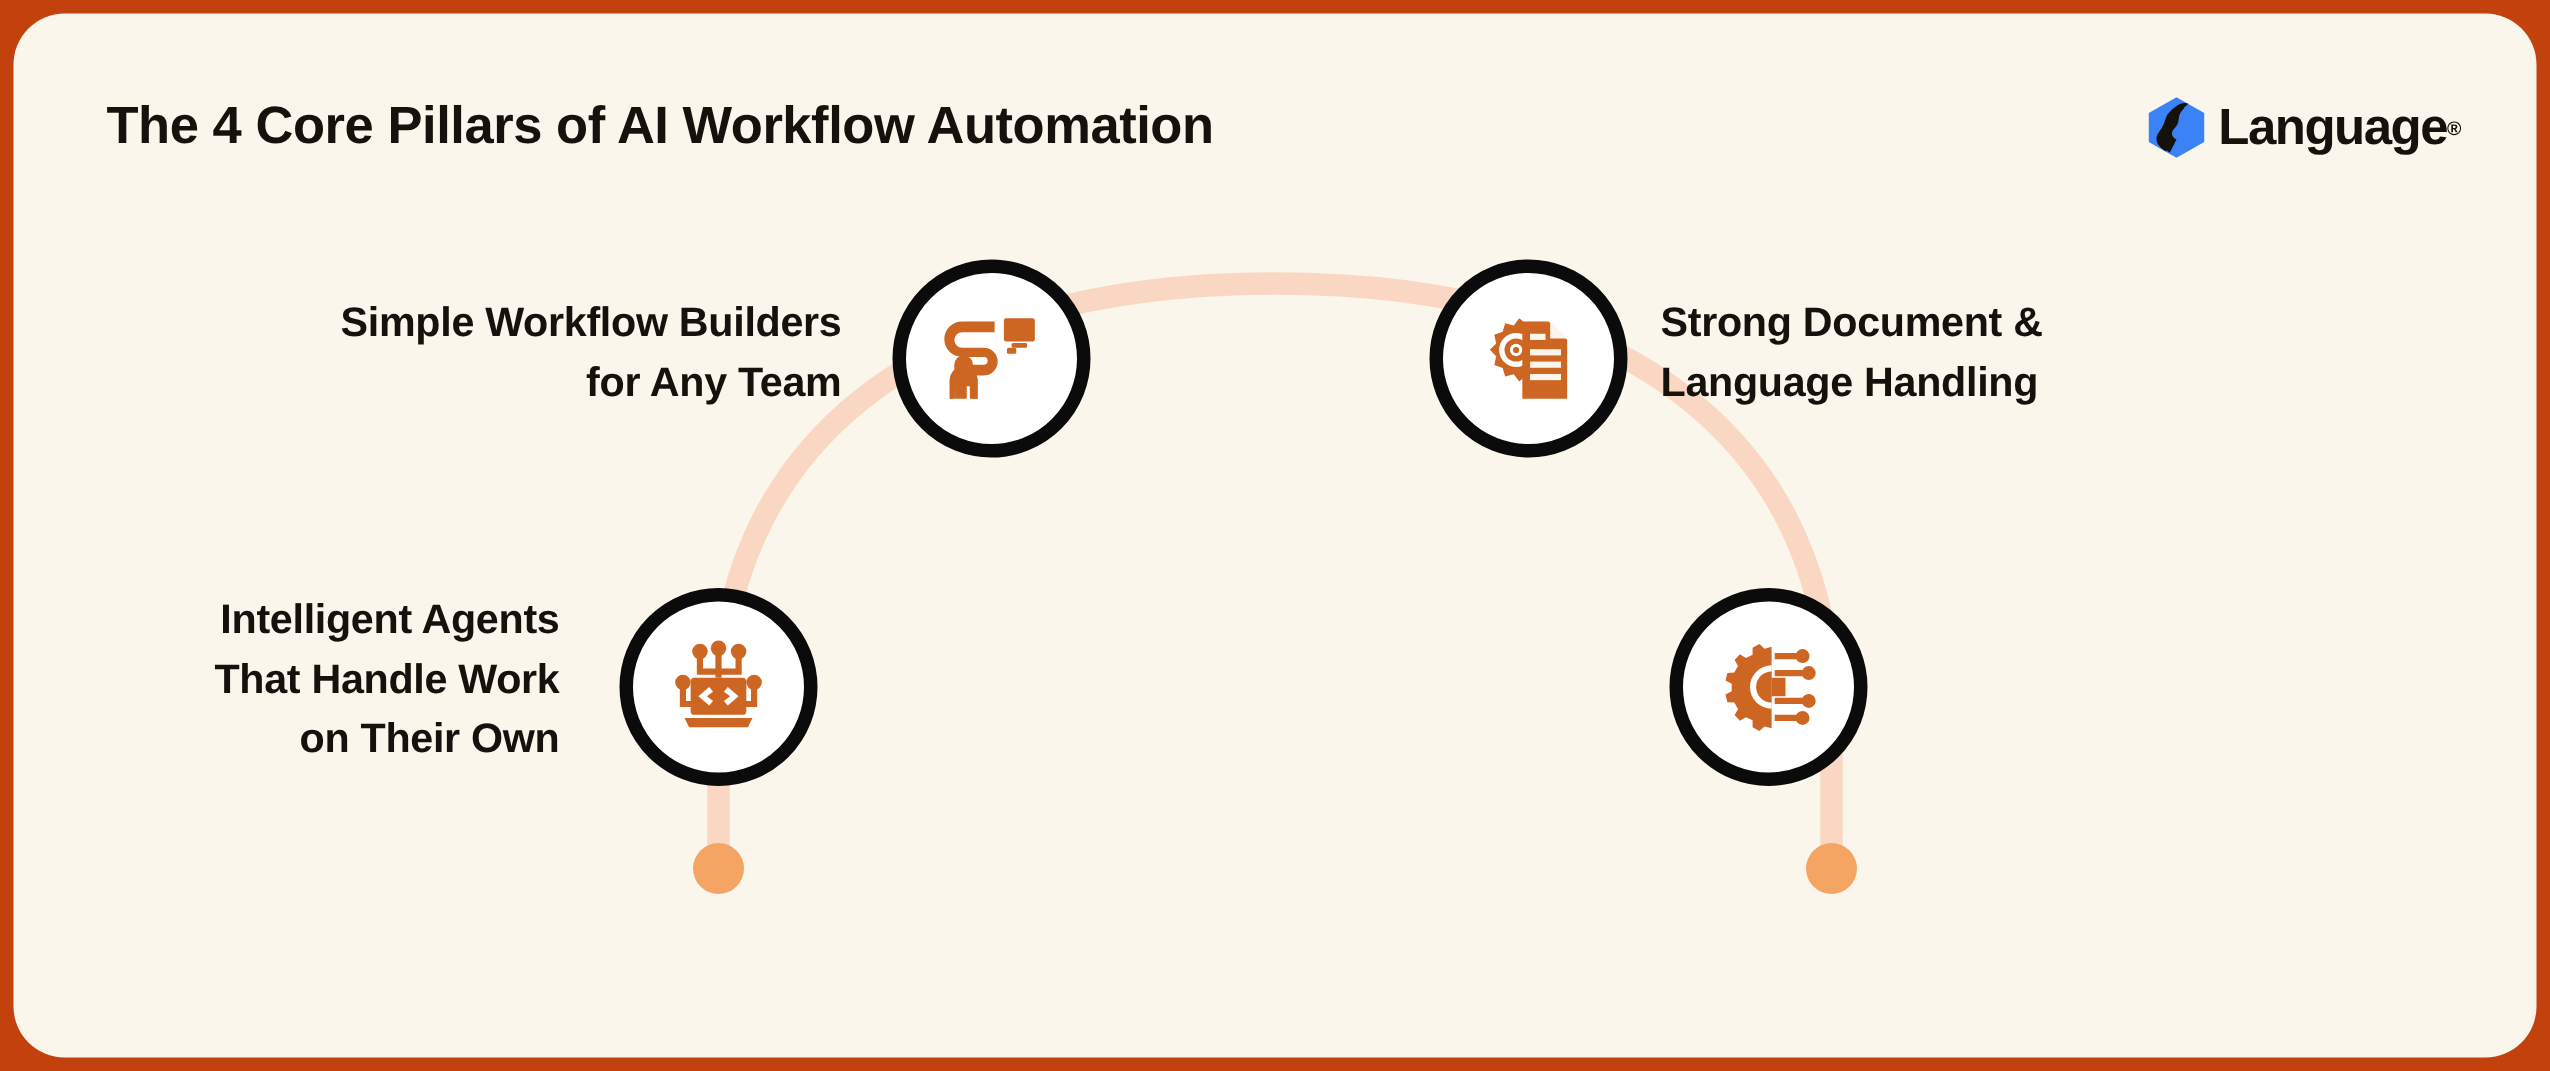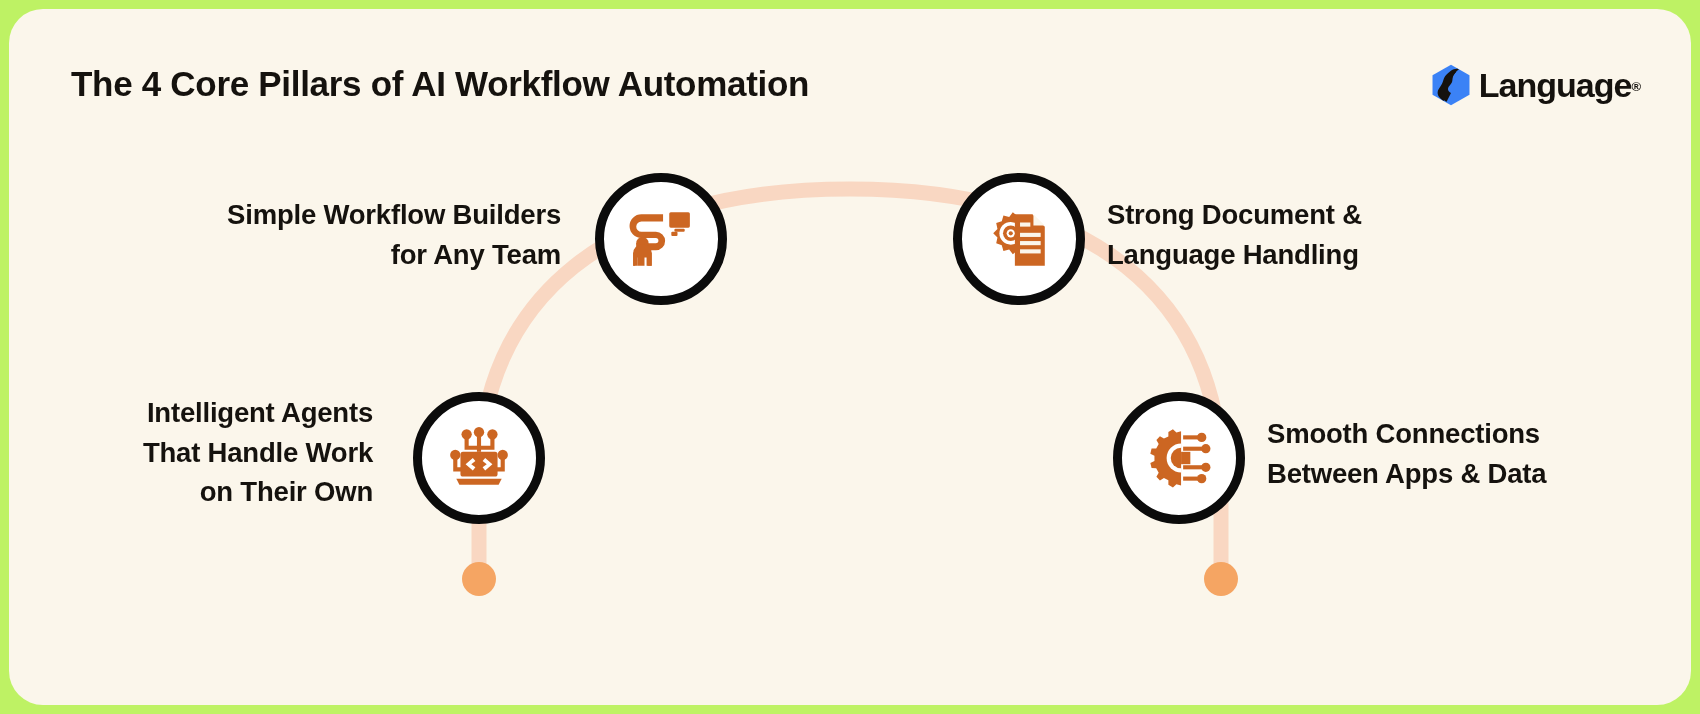--- a/index.html
+++ b/index.html
@@ -11,21 +11,21 @@
     width: 1700px;
     height: 714px;
     overflow: hidden;
     font-family: "Liberation Sans", sans-serif;
   }
 
   #canvas {
     position: relative;
     width: 1700px;
     height: 714px;
-    background: #bef264;
+    background: #c2410c;
     box-sizing: border-box;
   }
 
   #card {
     position: absolute;
     left: 9px;
     top: 9px;
     width: 1682px;
     height: 696px;
     background: #FBF6EB;
@@ -222,17 +222,15 @@
     <div class="label right-aligned" id="label-1">Simple Workflow Builders
 for Any Team</div>
 
     <div class="label left-aligned" id="label-2">Strong Document &amp;
 Language Handling</div>
 
     <div class="label right-aligned" id="label-3">Intelligent Agents
 That Handle Work
 on Their Own</div>
 
-    <div class="label left-aligned" id="label-4">Smooth Connections
-Between Apps &amp; Data</div>
 
   </div>
 </div>
 
 </body></html>

